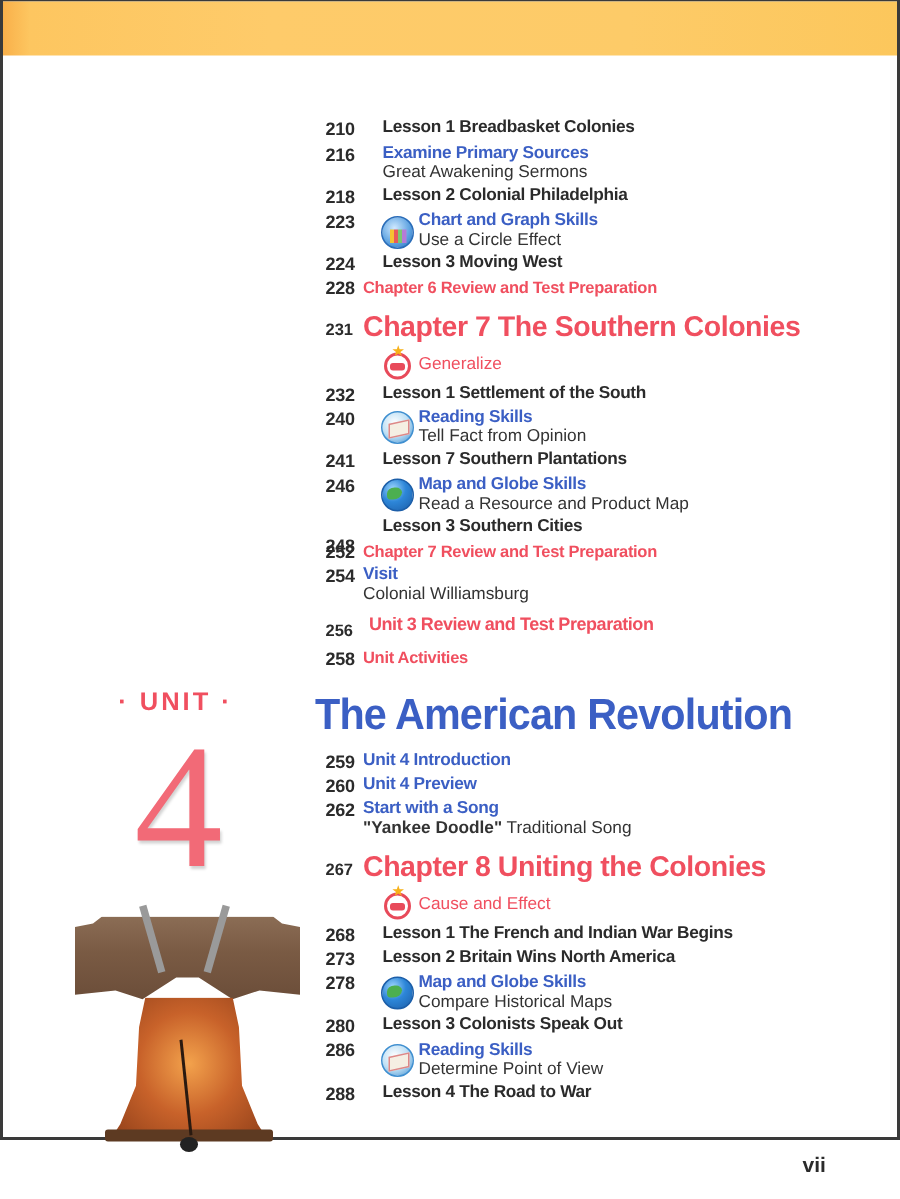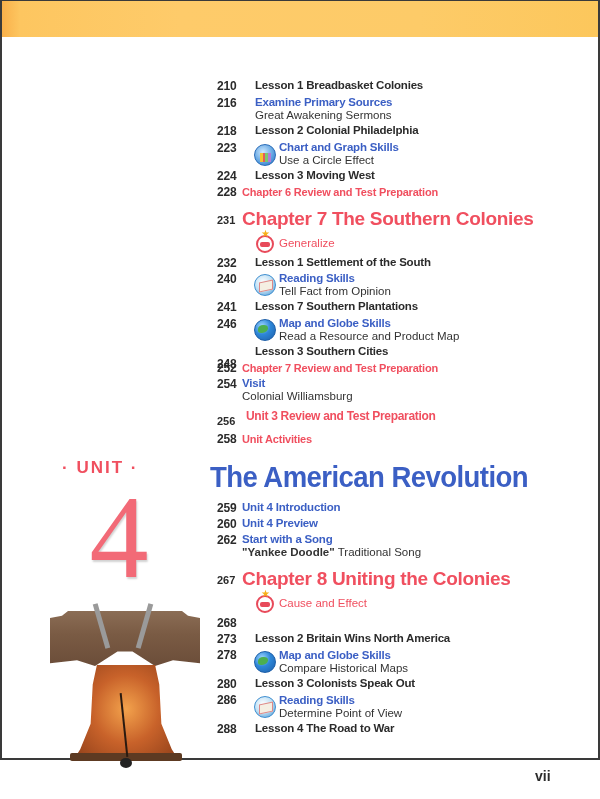--- a/index.html
+++ b/index.html
@@ -27,21 +27,21 @@
     .icon-chart::after { content: ""; position: absolute; left: 5px; top: 8px; width: 11px; height: 9px;
       background: linear-gradient(90deg, #f4c430 0 25%, #e85a5a 25% 50%, #7bc96f 50% 75%, #b57bd6 75% 100%); }
     .icon-focus { left: 254px; width: 18px; height: 18px; background: #ffffff; border: 2px solid #e84a5a; }
     .icon-focus::before { content: "★"; position: absolute; left: 3px; top: -9px; font-size: 10px; color: #f7b21a; }
     .icon-focus::after { content: ""; position: absolute; left: 2px; top: 5px; width: 10px; height: 5px; background: #e84a5a; border-radius: 2px; }
     .icon-reading { background: radial-gradient(circle at 40% 35%, #ffffff 0%, #bfe0f5 50%, #3f8fd0 100%); border: 1px solid #3f8fd0; }
     .icon-reading::after { content: ""; position: absolute; left: 4px; top: 6px; width: 12px; height: 8px; background: #f5efe3; border: 1px solid #d88; transform: skewY(-12deg); }
     .icon-globe { background: radial-gradient(circle at 35% 30%, #9fd6ff 0%, #2d86d8 45%, #1c5ea8 100%); border: 1px solid #1c5ea8; overflow: hidden; }
     .icon-globe::after { content: ""; position: absolute; left: 3px; top: 5px; width: 10px; height: 8px; background: #4caf50; border-radius: 50% 40% 60% 30%; }
 
-    .unit-label { position: absolute; left: 60px; top: 457px; width: 110px; font-weight: bold;
+    .unit-label { position: absolute; left: 60px; top: 457px; width: 110px; text-align: center; font-weight: bold;
                   font-size: 17px; color: #f04f5f; letter-spacing: 2px; }
     .unit-number { position: absolute; left: 72px; top: 478px; width: 90px; text-align: center;
                    font-family: "Liberation Serif", serif; font-size: 118px; line-height: 118px; color: #f26a77;
                    text-shadow: 1px 2px 2px rgba(0,0,0,0.18); }
     .unit-title { position: absolute; left: 208px; top: 460px; font-weight: bold; font-size: 29px; color: #3b5fc4;
                   white-space: nowrap; letter-spacing: -0.6px; transform: scaleX(0.95); transform-origin: left; }
 
     .bell-wrap { position: absolute; left: 44px; top: 600px; width: 160px; height: 180px; }
     .bell-yoke { position: absolute; left: 4px; top: 10px; width: 150px; height: 58px;
                  background: linear-gradient(180deg, #8b6d55 0%, #7a5b44 40%, #6a4c38 100%); border-radius: 4px;
@@ -136,20 +136,21 @@
   <span class="t-blue" style="top:532px;left:240px">Start with a Song</span>
   <span class="t-sub" style="top:545px;left:240px"><b>"Yankee Doodle"</b><span> Traditional Song</span></span>
 
   <span class="pg-chapter" style="top:573px">267</span>
   <span class="t-chapter" style="top:567px">Chapter 8  Uniting the Colonies</span>
 
   <span class="icon icon-focus" style="top:594px"></span>
   <span class="t-skill-red" style="top:596px">Cause and Effect</span>
 
   <span class="pg" style="top:615px">268</span>
+  <span class="t-lesson" style="top:615px">Lesson 1  The French and Indian War Begins</span>
 
   <span class="pg" style="top:631px">273</span>
   <span class="t-lesson" style="top:631px">Lesson 2  Britain Wins North America</span>
 
   <span class="pg" style="top:647px">278</span>
   <span class="icon icon-globe" style="top:650px"></span>
   <span class="t-blue t-blue-icon" style="top:648px">Map and Globe Skills</span>
   <span class="t-sub t-sub-icon" style="top:661px">Compare Historical Maps</span>
 
   <span class="pg" style="top:676px">280</span>

